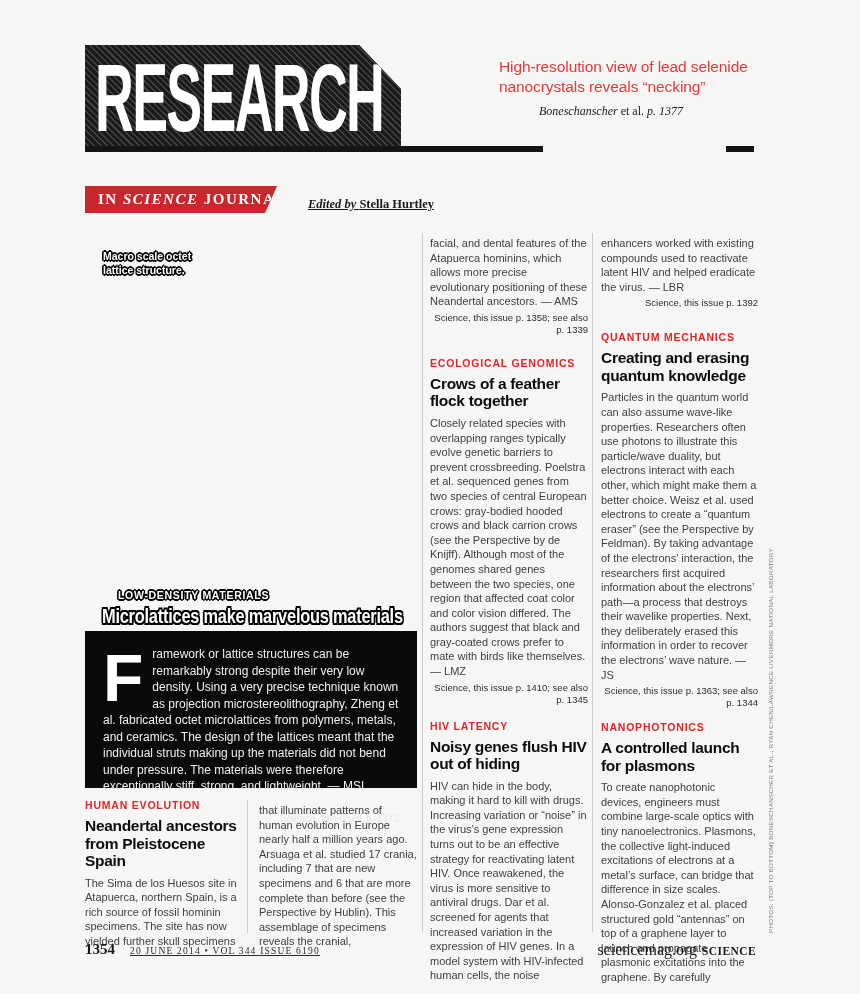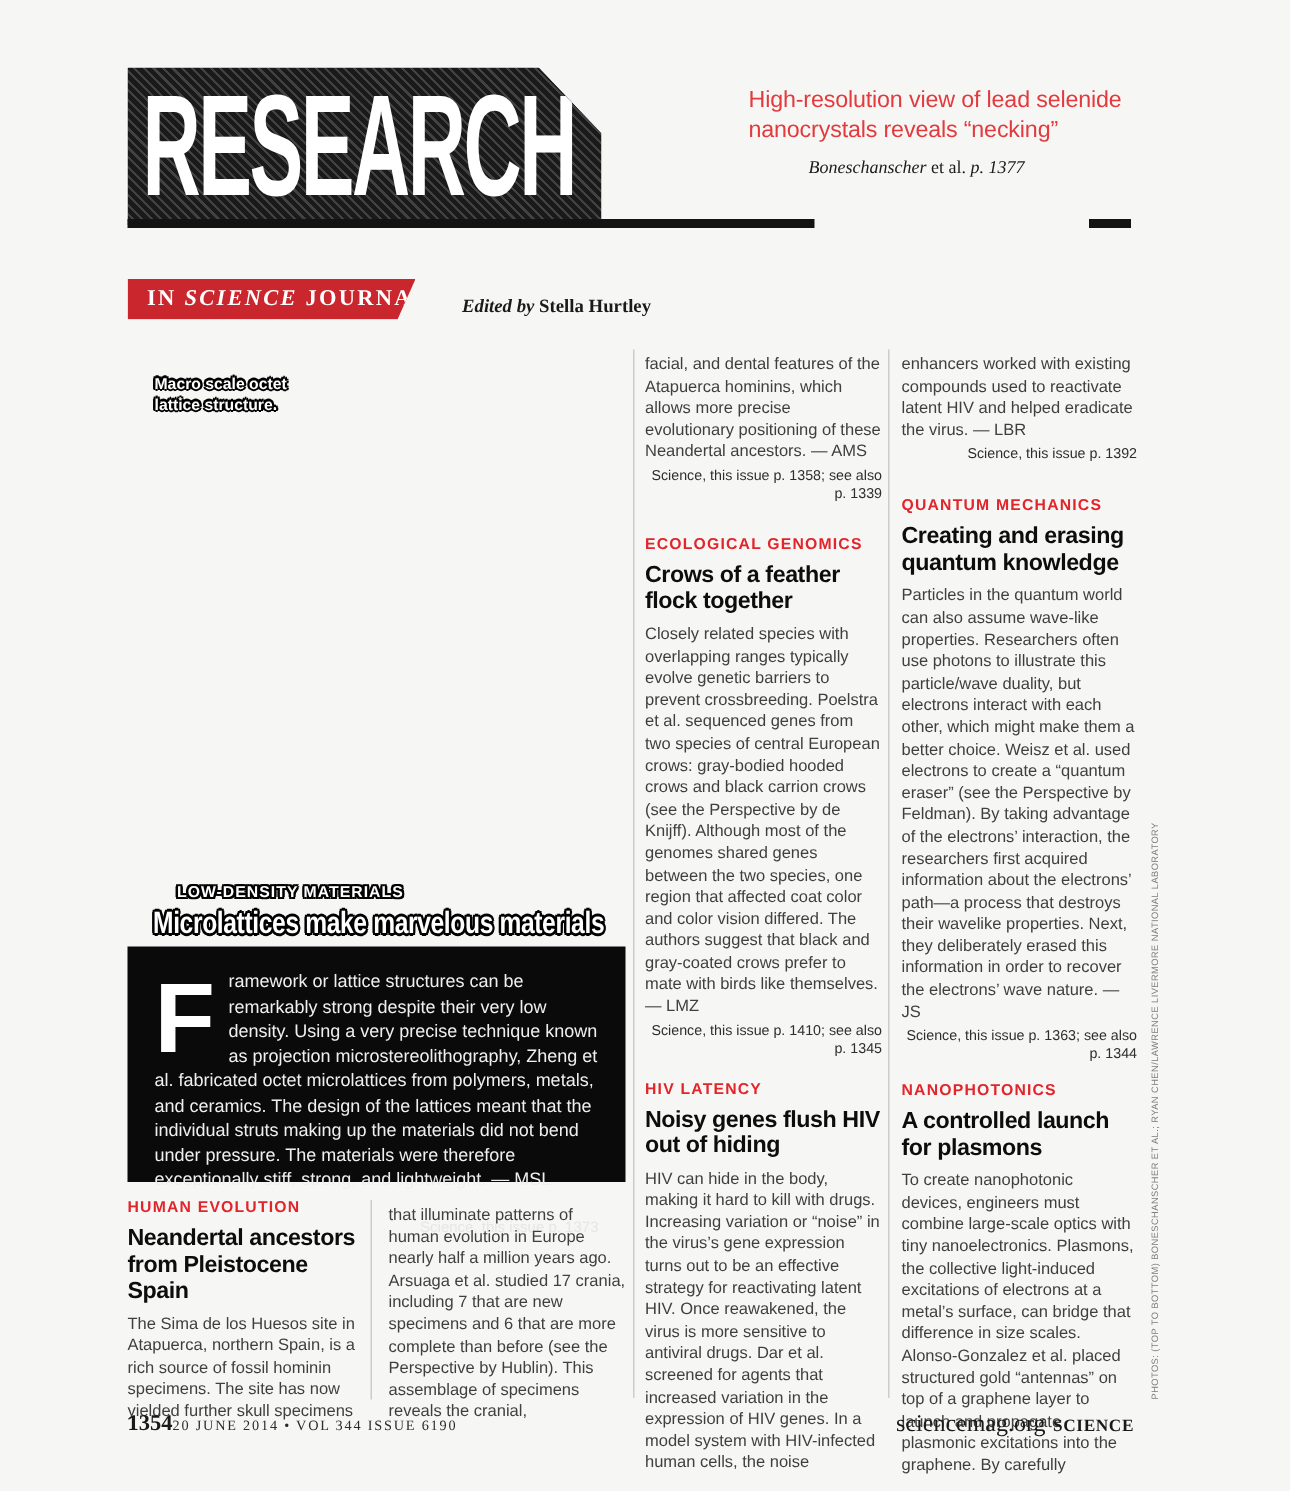--- a/index.html
+++ b/index.html
@@ -39,21 +39,21 @@
   .rule-main{position:absolute;left:85px;top:146px;width:458px;height:6px;background:#141414;}
   .rule-dash{position:absolute;left:726px;top:146px;width:28px;height:6px;background:#141414;}
   
   .banner{
     position:absolute;left:85px;top:186px;width:192px;height:27px;
     background:var(--banner-red);color:#fff;
     clip-path:polygon(0 0,100% 0,calc(100% - 12px) 100%,0 100%);
     font:700 15px/27px "Liberation Serif",serif;letter-spacing:1.5px;
     padding-left:13px;white-space:nowrap;
   }
-  .edited{position:absolute;left:308px;top:197px;font:400 12.5px/15px "Liberation Serif",serif;color:#1a1a1a;}
+  .edited{position:absolute;left:308px;top:197px;font:400 12.5px/15px "Liberation Serif",serif;color:#1a1a1a;text-decoration:underline;}
   .edited .pref{font-style:italic;font-weight:700;}
   .edited .name{font-weight:700;}
   
   .photo-caption{
     position:absolute;left:103px;top:250px;width:118px;
     font:700 10.5px/13.5px "Liberation Sans",sans-serif;color:#fff;
     text-shadow:-1.3px -1.3px 0 #000,1.3px -1.3px 0 #000,-1.3px 1.3px 0 #000,1.3px 1.3px 0 #000,-1.6px 0 0 #000,1.6px 0 0 #000,0 -1.6px 0 #000,0 1.6px 0 #000;
   }
   
   .feature-cat{
@@ -99,21 +99,21 @@
   
   .photo-credit{
     position:absolute;left:766px;top:575px;height:358px;width:12px;
     writing-mode:vertical-rl;transform:rotate(180deg);
     font:400 6.2px/10px "Liberation Sans",sans-serif;color:#7e7e7e;letter-spacing:.3px;
     white-space:nowrap;
   }
   
   .footer-left{position:absolute;left:85px;top:940px;font-family:"Liberation Serif",serif;color:#1a1a1a;}
   .footer-left .pagenum{font-weight:700;font-size:15px;}
-  .footer-left .issue{font-size:9.5px;letter-spacing:1.2px;color:#2b2b2b;}
+  .footer-left .issue{font-size:9.5px;letter-spacing:1.2px;margin-left:15px;color:#2b2b2b;text-decoration:underline;}
   .footer-right{position:absolute;right:104px;top:941px;font-family:"Liberation Serif",serif;color:#1a1a1a;}
   .footer-right .site{font-size:16px;}
   .footer-right .brand{font-weight:700;font-size:11.5px;letter-spacing:.4px;margin-left:5px;}
 </style>
 </head>
 <body>
 
 <div class="page">
 
   <div class="masthead">

